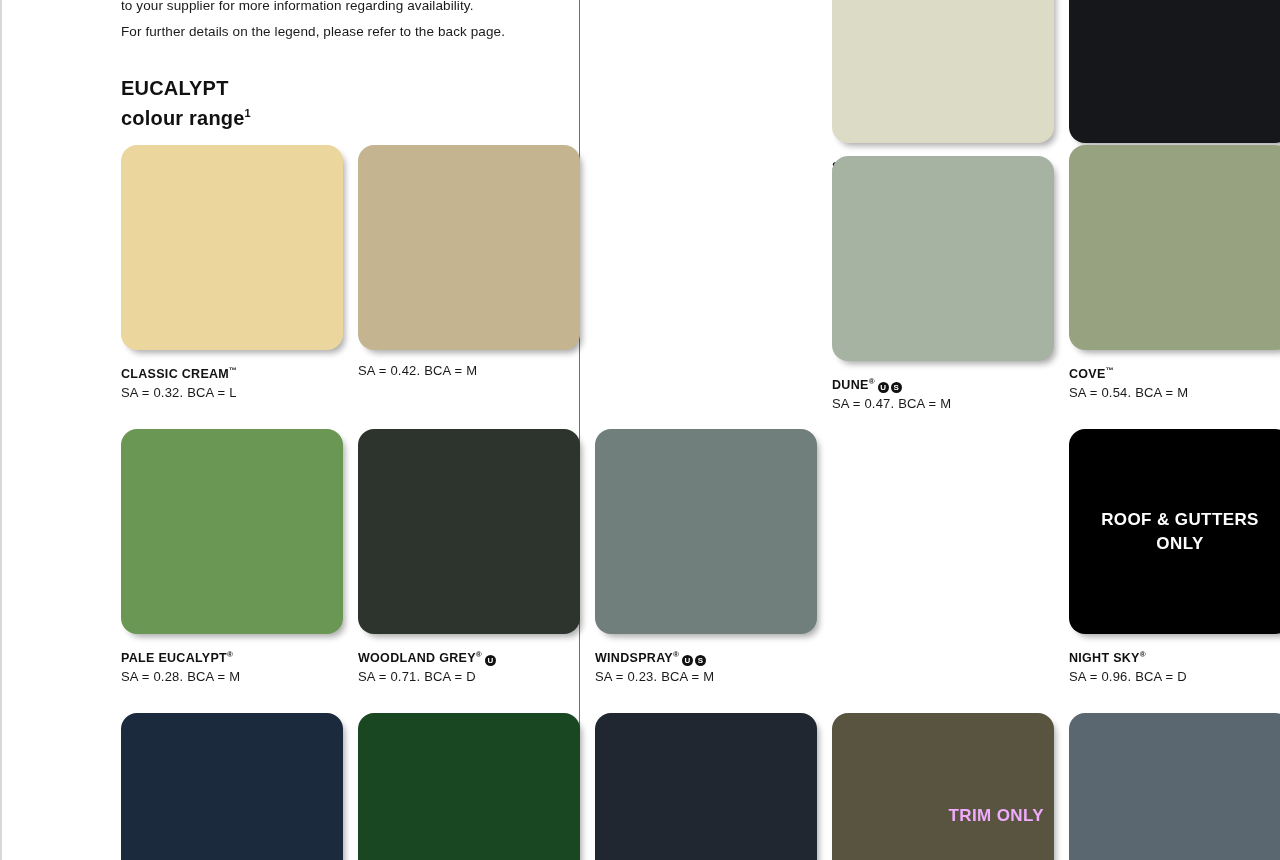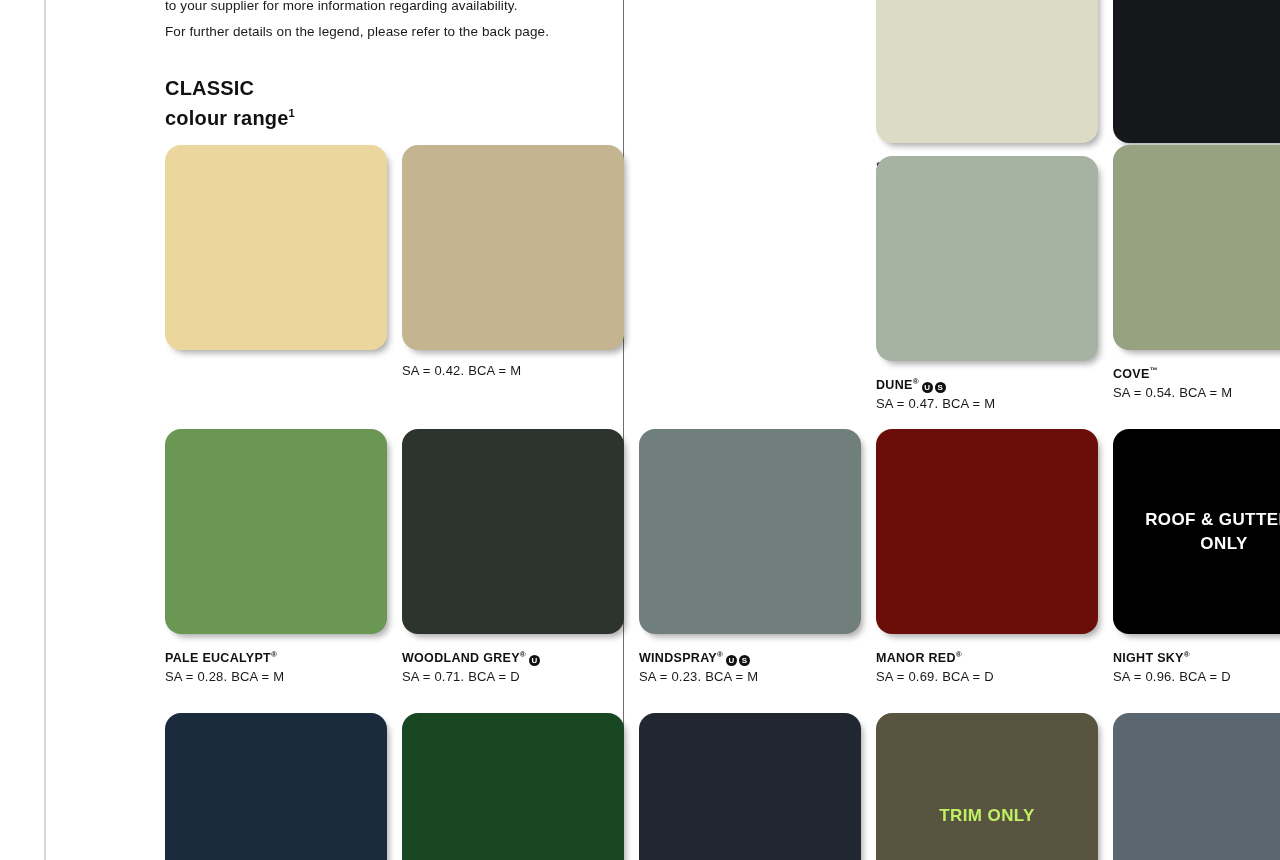--- a/index.html
+++ b/index.html
@@ -11,21 +11,20 @@
     font-family: "Liberation Sans", sans-serif;
     overflow: hidden;
     position: relative;
   }
 
   
   .page {
     position: absolute;
     inset: 0;
     background: #ffffff;
-    margin-left: 44px;
   }
 
   
   .edge-rule {
     position: absolute;
     left: 0;
     top: 0;
     width: 2px;
     height: 860px;
     background: #d9d9d9;
@@ -167,41 +166,45 @@
 
   <div class="edge-rule"></div>
   <div class="col-divider"></div>
 
   <div class="intro">
     <p>to your supplier for more information regarding availability.</p>
     <p>For further details on the legend, please refer to the back page.</p>
   </div>
 
   <div class="range-heading">
-    <div>CLASSIC</div>
+    <div>EUCALYPT</div>
     <div><span>colour range</span><span class="sup">1</span></div>
   </div>
 
   <div class="grid" id="swatch-grid">
       <div class="cell" style="left: 832px; top: -62px;">
         <div class="chip" style="background: rgb(220, 220, 198);"></div>
         <div class="caption">
           <div class="sw-name">SURFMIST<span class="mark">®</span><span class="badges"><span class="badge">U</span><span class="badge">S</span></span></div>
           <div class="sw-spec">SA = 0.32. BCA = L</div>
         </div>
       </div>
       <div class="cell" style="left: 1069px; top: -62px;">
         <div class="chip" style="background: rgb(21, 23, 26);"></div>
         <div class="caption">
           <div class="sw-name">MONUMENT<span class="mark">®</span><span class="badges"><span class="badge">U</span></span></div>
           <div class="sw-spec">SA = 0.73. BCA = D</div>
         </div>
       </div>
       <div class="cell" style="left: 121px; top: 145px;">
         <div class="chip" style="background: rgb(235, 215, 158);"></div>
+        <div class="caption">
+          <div class="sw-name">CLASSIC CREAM<span class="mark">™</span></div>
+          <div class="sw-spec">SA = 0.32. BCA = L</div>
+        </div>
       </div>
       <div class="cell" style="left: 358px; top: 145px;">
         <div class="chip" style="background: rgb(196, 181, 144);"></div>
         <div class="caption">
           <div class="sw-spec">SA = 0.42. BCA = M</div>
         </div>
       </div>
       <div class="cell" style="left: 832px; top: 156px;">
         <div class="chip" style="background: rgb(166, 179, 163);"></div>
         <div class="caption">
@@ -228,27 +231,20 @@
         <div class="caption">
           <div class="sw-name">WOODLAND GREY<span class="mark">®</span><span class="badges"><span class="badge">U</span></span></div>
           <div class="sw-spec">SA = 0.71. BCA = D</div>
         </div>
       </div>
       <div class="cell" style="left: 595px; top: 429px;">
         <div class="chip" style="background: rgb(112, 126, 124);"></div>
         <div class="caption">
           <div class="sw-name">WINDSPRAY<span class="mark">®</span><span class="badges"><span class="badge">U</span><span class="badge">S</span></span></div>
           <div class="sw-spec">SA = 0.23. BCA = M</div>
-        </div>
-      </div>
-      <div class="cell" style="left: 832px; top: 429px;">
-        <div class="chip" style="background: rgb(107, 13, 8);"></div>
-        <div class="caption">
-          <div class="sw-name">MANOR RED<span class="mark">®</span></div>
-          <div class="sw-spec">SA = 0.69. BCA = D</div>
         </div>
       </div>
       <div class="cell" style="left: 1069px; top: 429px;">
         <div class="chip" style="background: rgb(0, 0, 0);">
           <div class="overlay" style="color: rgb(255, 255, 255);">ROOF &amp; GUTTERS ONLY</div>
         </div>
         <div class="caption">
           <div class="sw-name">NIGHT SKY<span class="mark">®</span></div>
           <div class="sw-spec">SA = 0.96. BCA = D</div>
         </div>
@@ -257,21 +253,21 @@
         <div class="chip" style="background: rgb(28, 42, 62);"></div>
       </div>
       <div class="cell" style="left: 358px; top: 713px;">
         <div class="chip" style="background: rgb(24, 71, 34);"></div>
       </div>
       <div class="cell" style="left: 595px; top: 713px;">
         <div class="chip" style="background: rgb(32, 39, 48);"></div>
       </div>
       <div class="cell" style="left: 832px; top: 713px;">
         <div class="chip" style="background: rgb(88, 84, 64);">
-          <div class="overlay" style="color: #bef264;">TRIM ONLY</div>
+          <div class="overlay" style="color: #f0abfc; text-align: right;">TRIM ONLY</div>
         </div>
       </div>
       <div class="cell" style="left: 1069px; top: 713px;">
         <div class="chip" style="background: rgb(90, 102, 112);"></div>
       </div>
     </div>
 
 </div>
 
 </body></html>

